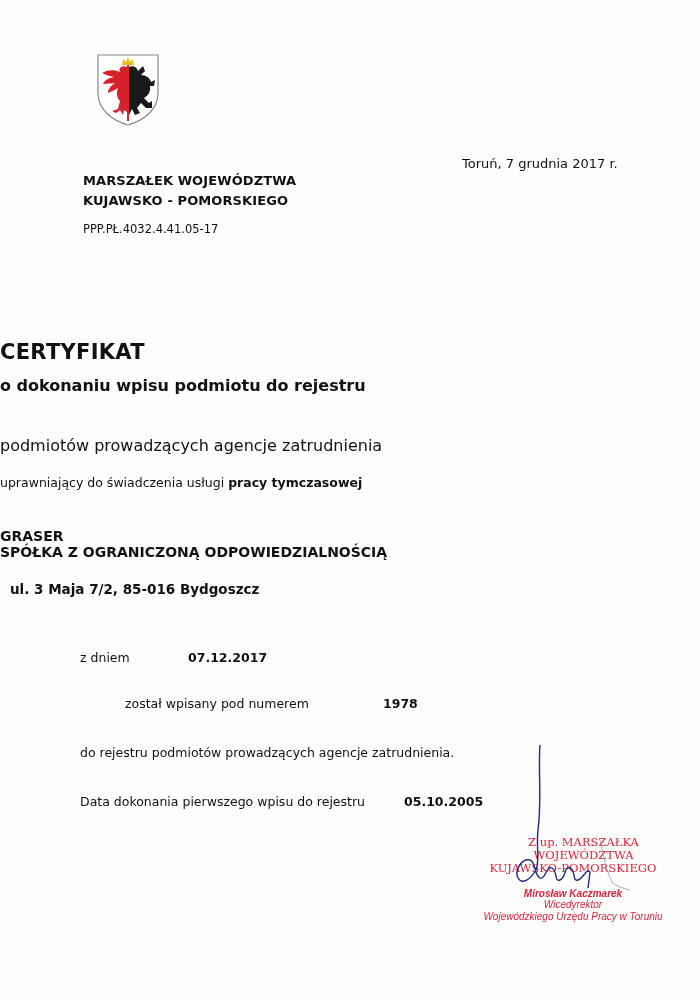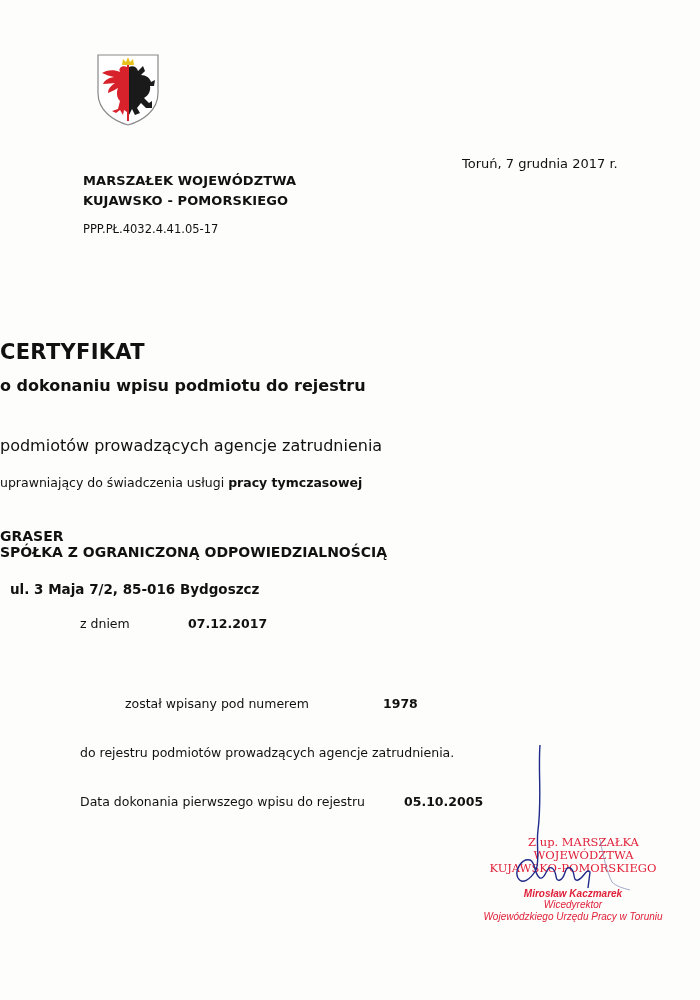--- a/index.html
+++ b/index.html
@@ -18,21 +18,21 @@
     .title { top: 340px; font-size: 21px; font-weight: bold; letter-spacing: 0.3px; }
     .subtitle1 { top: 376px; font-size: 16px; font-weight: bold; }
     .subtitle2 { top: 408px; font-size: 16px; font-weight: normal; margin-top: 28px; }
     .scope { top: 475px; font-size: 12.5px; }
     .scope b { font-weight: bold; }
     .company1 { top: 528px; font-size: 14px; font-weight: bold; }
     .company2 { top: 544px; font-size: 14px; font-weight: bold; }
     .address { top: 581px; font-size: 13.5px; font-weight: bold; padding-left: 10px; }
     .row { font-size: 12.5px; }
     .row .val { font-weight: bold; position: absolute; }
-    .r1 { left: 80px; top: 616px; }
+    .r1 { left: 80px; top: 650px; }
     .r2 { left: 89px; top: 696px; margin-left: 36px; }
     .r3 { left: 80px; top: 745px; }
     .r4 { left: 80px; top: 794px; }
     .stamp {
       left: 462px; top: 836px; width: 222px; text-align: center; color: #e0203a;
       font-family: "DejaVu Serif", "Liberation Serif", serif;
     }
     .stamp .l1 { font-size: 11.5px; line-height: 13px; margin-left: 21px; }
     .stamp .l2 { font-size: 11.5px; line-height: 13px; }
     .stamp .name { font-size: 10px; font-style: italic; font-weight: bold; margin-top: 13px; font-family: "Liberation Sans", sans-serif; }

